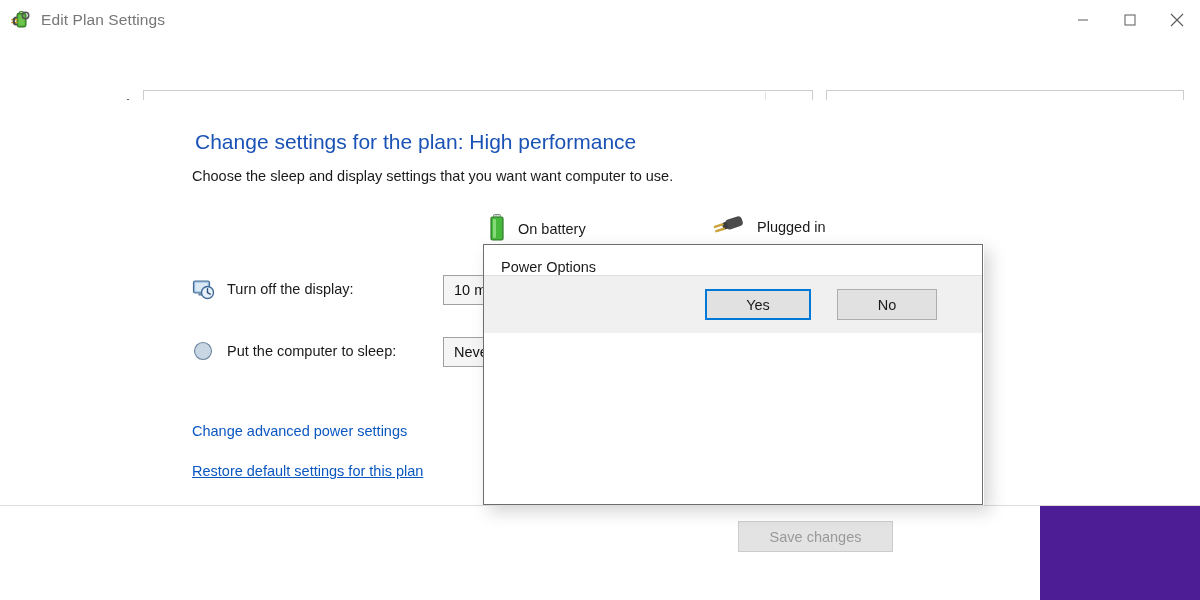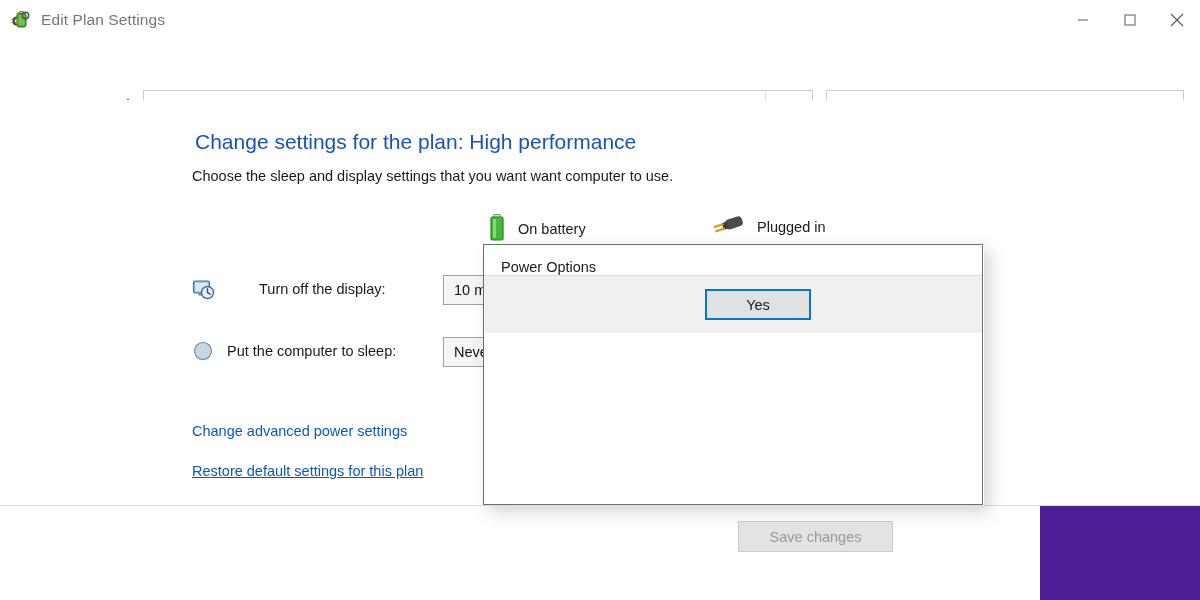--- a/index.html
+++ b/index.html
@@ -103,21 +103,21 @@
     font-size: 14.5px; color: #1a1a1a; white-space: nowrap;
   }
   .col-head.battery { left: 487px; top: 0; }
   .col-head.plugged { left: 712px; top: 0; }
 
   .setting-row { position: absolute; left: 192px; display: flex; align-items: center; }
   .setting-row .row-icon { width: 22px; height: 22px; flex: none; position: relative; }
   .setting-row .row-label {
     margin-left: 13px; font-size: 14.5px; color: #1a1a1a; white-space: nowrap;
   }
-  .row1 { top: 178px; gap: 32px; }
+  .row1 { top: 178px; }
   .row2 { top: 240px; }
   .combo {
     position: absolute; height: 30px; border: 1px solid #a0a0a0;
     background: #f5f5f5; display: flex; align-items: center;
     font-size: 14.5px; color: #111; padding-left: 10px; white-space: nowrap; overflow: hidden;
   }
   .combo.c1a { left: 443px; top: 175px; width: 150px; }
   .combo.c1b { left: 668px; top: 175px; width: 150px; }
   .combo.c2a { left: 443px; top: 237px; width: 150px; }
   .combo.c2b { left: 668px; top: 237px; width: 150px; }
@@ -353,16 +353,17 @@
 
   <div class="footer">
     <div class="btn save disabled">Save changes</div>
   </div>
 
   <div class="dialog-shadow"></div>
   <div class="dialog">
     <div class="dlg-title">Power Options</div>
     <div class="dlg-footer">
       <div class="dlg-btn yes">Yes</div>
+      <div class="dlg-btn no">No</div>
     </div>
   </div>
 
 </div>
 
 </body></html>

